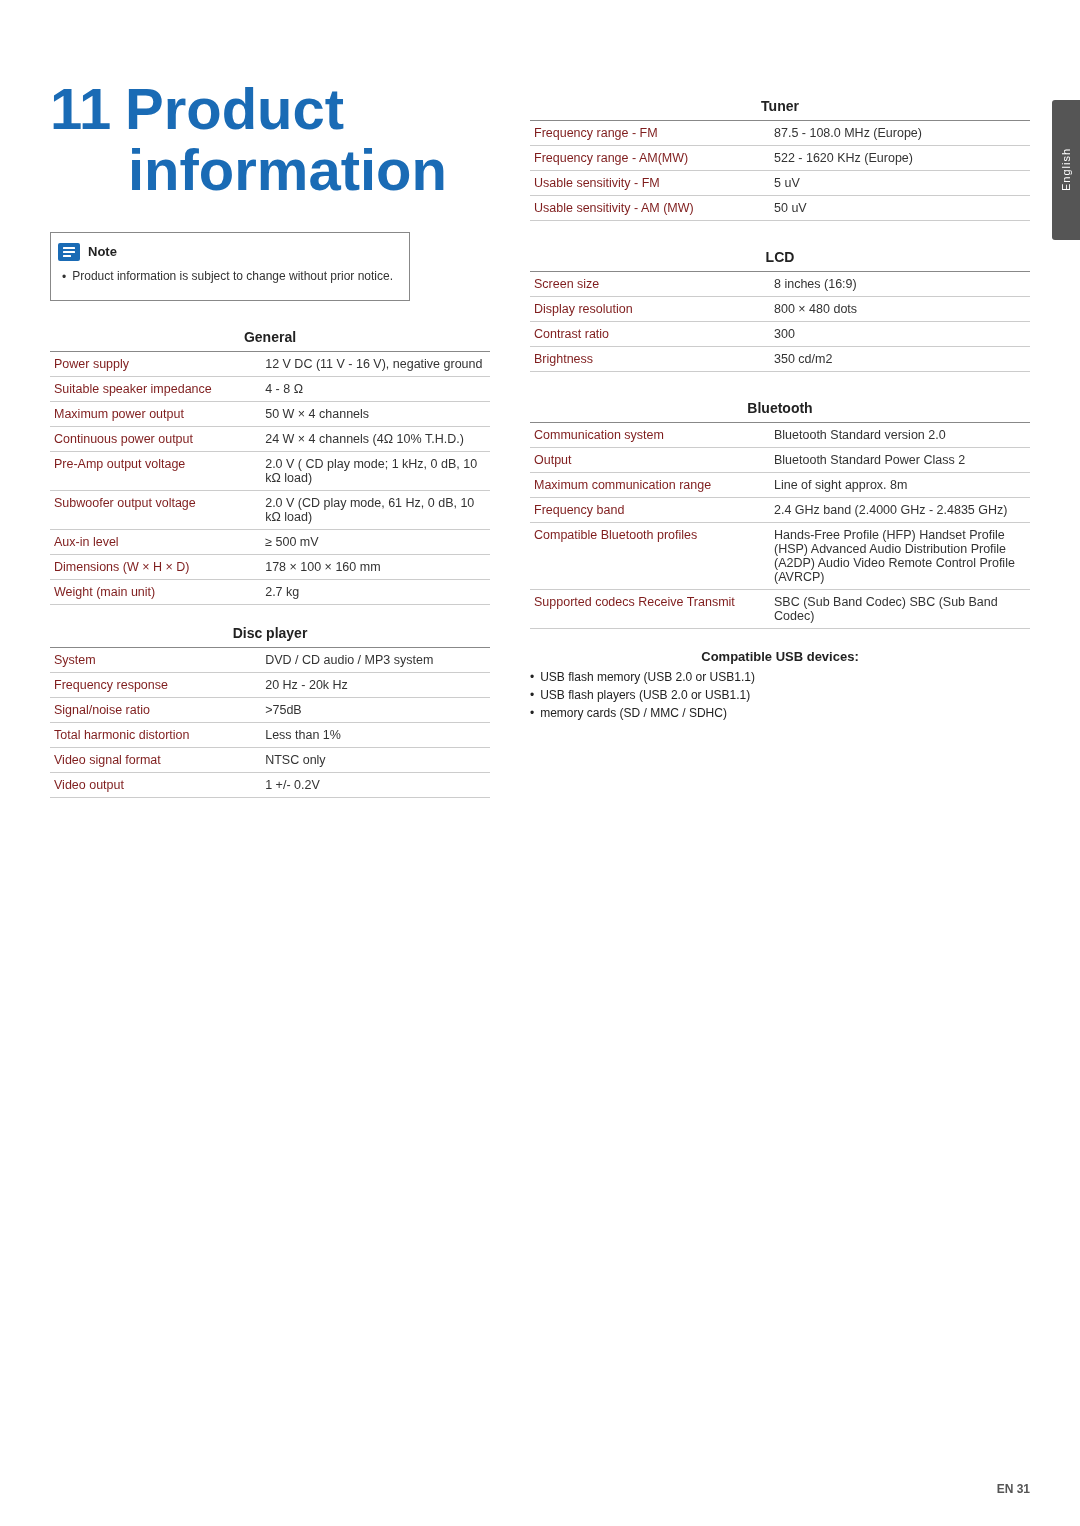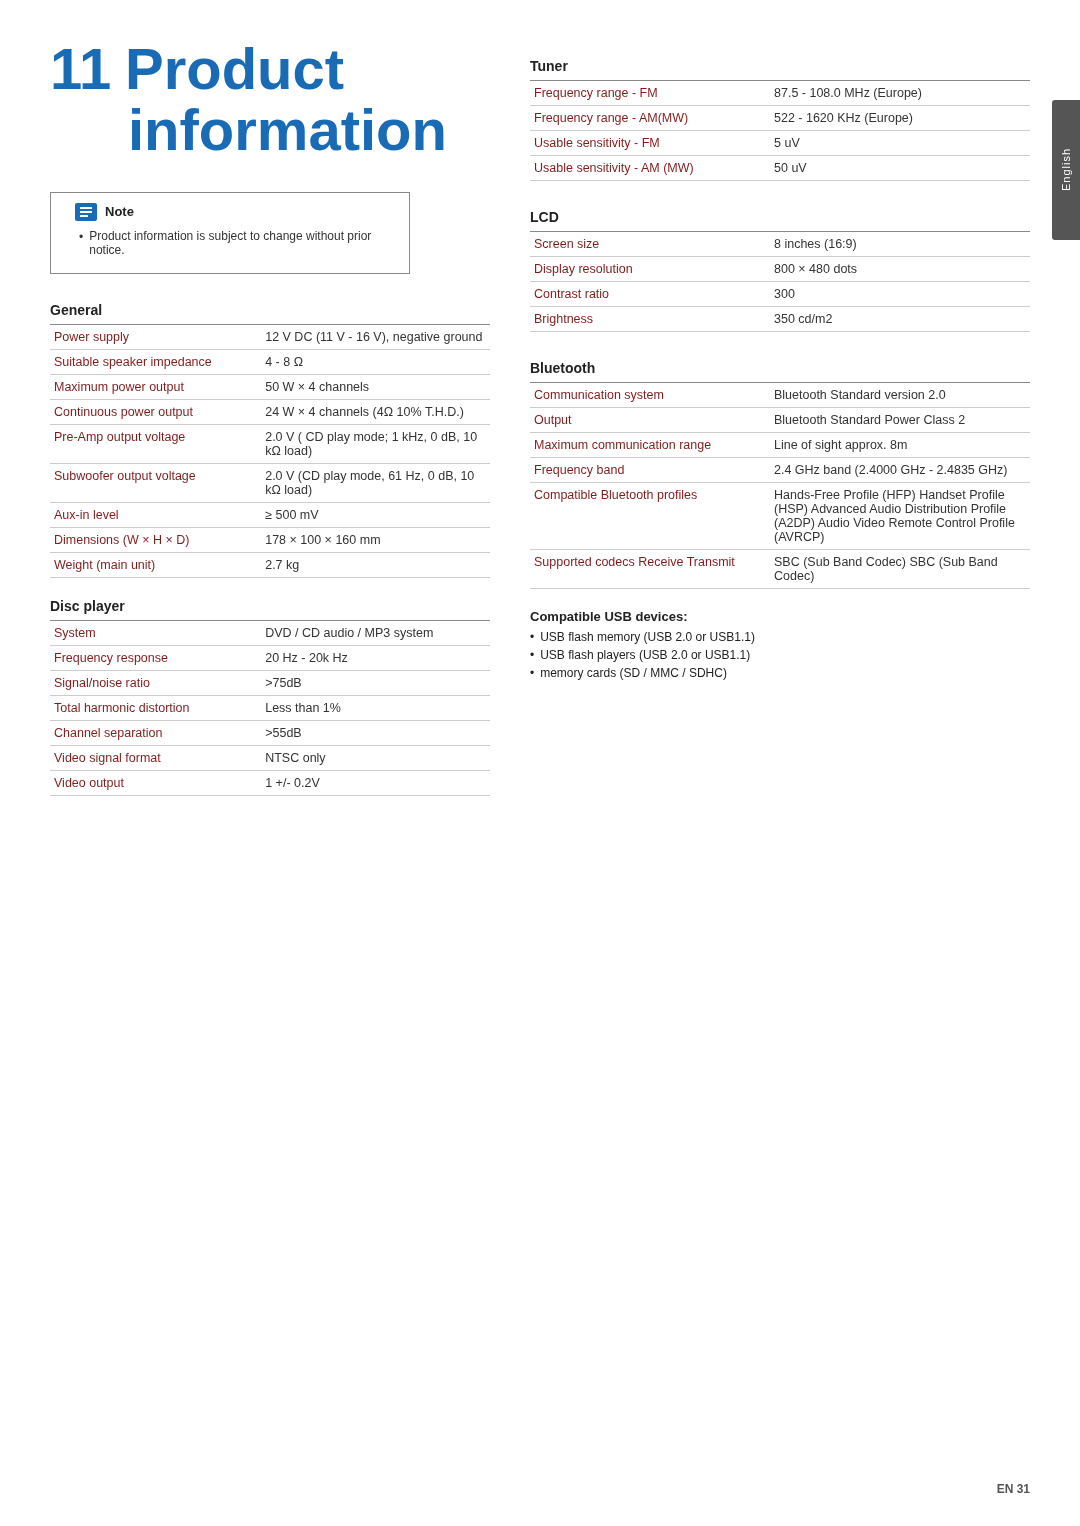--- a/index.html
+++ b/index.html
@@ -35,20 +35,21 @@
       font-size: 11px;
       writing-mode: vertical-rl;
       transform: rotate(180deg);
       letter-spacing: 1px;
     }
     .content {
       display: flex;
       width: calc(100% - 0px);
       padding: 40px 50px 40px 50px;
       gap: 40px;
+      margin-top: 40px;
     }
     .left-col {
       flex: 0 0 440px;
       max-width: 440px;
     }
     .right-col {
       flex: 1;
     }
     .page-title {
       margin-bottom: 30px;
@@ -71,21 +72,21 @@
     .page-title .sub-title {
       font-size: 58px;
       font-weight: bold;
       color: #1a6bb5;
       display: block;
       line-height: 1.1;
       margin-left: 78px;
     }
     .note-box {
       border: 1.5px solid #888;
-      padding: 10px 14px 12px 24px;
+      padding: 10px 14px 12px 7px;
       margin-bottom: 28px;
       max-width: 360px;
     }
     .note-header {
       display: flex;
       align-items: center;
       gap: 8px;
       margin-bottom: 8px;
     }
     .note-icon {
@@ -119,20 +120,21 @@
     }
     .bullet-dot {
       flex-shrink: 0;
       margin-top: 1px;
     }
     .section-title {
       font-size: 14px;
       font-weight: bold;
       margin-bottom: 6px;
       margin-top: 10px;
+      text-align: center;
     }
     .spec-table {
       width: 100%;
       border-collapse: collapse;
       margin-bottom: 20px;
       font-size: 12.5px;
     }
     .spec-table tr {
       border-bottom: 1px solid #ccc;
     }
@@ -269,24 +271,20 @@
               <td>Frequency response</td>
               <td>20 Hz - 20k Hz</td>
             </tr>
             <tr>
               <td>Signal/noise ratio</td>
               <td>&gt;75dB</td>
             </tr>
             <tr>
               <td>Total harmonic distortion</td>
               <td>Less than 1%</td>
-            </tr>
-            <tr>
-              <td>Channel separation</td>
-              <td>&gt;55dB</td>
             </tr>
             <tr>
               <td>Video signal format</td>
               <td>NTSC only</td>
             </tr>
             <tr>
               <td>Video output</td>
               <td>1 +/- 0.2V</td>
             </tr>
           </tbody>

